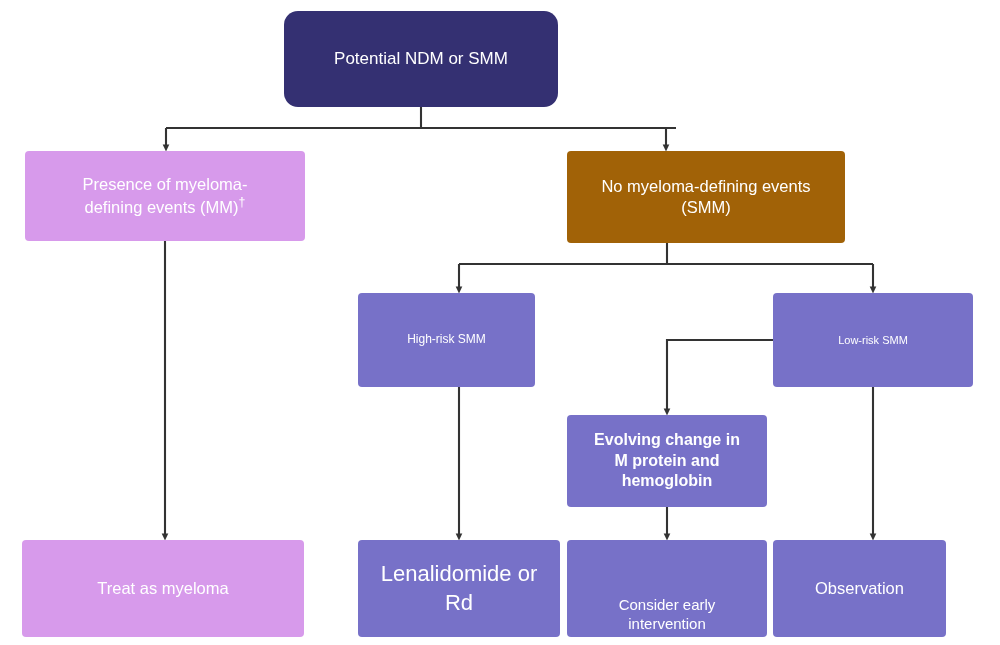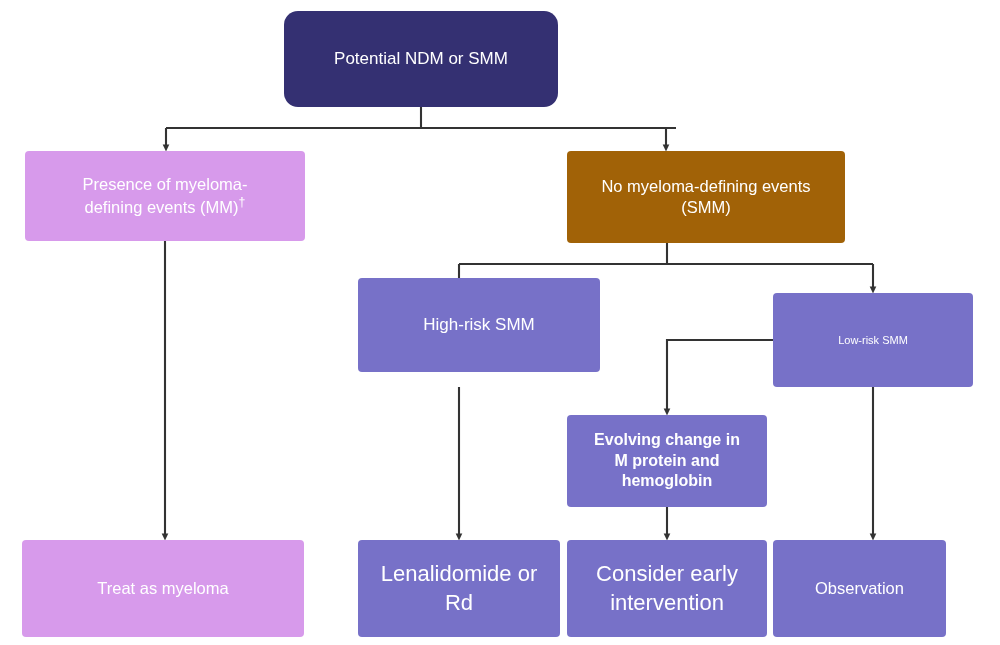--- a/index.html
+++ b/index.html
@@ -40,26 +40,26 @@
     padding: 4px 10px;
     z-index: 2;
   }
   .node-label {
     display: block;
     white-space: pre-line;
   }
   .n-root   { left: 284px; top: 11px;  width: 274px; height: 96px;  background: #343072; font-size: 17px; border-radius: 14px; }
   .n-mm     { left: 25px;  top: 151px; width: 280px; height: 90px;  background: #d79aeb; font-size: 16.5px; }
   .n-smm    { left: 528px; top: 151px; width: 278px; height: 92px;  background: #a16207; font-size: 16.5px; margin-left: 39px; }
-  .n-high   { left: 358px; top: 278px; width: 242px; height: 94px;  background: #7771c8; font-size: 17px; }
+  .n-high   { left: 358px; top: 293px; width: 177px; height: 94px;  background: #7771c8; font-size: 12px; }
   .n-low    { left: 773px; top: 293px; width: 200px; height: 94px;  background: #7771c8; font-size: 11px; }
   .n-evolve { left: 567px; top: 415px; width: 200px; height: 92px;  background: #7771c8; font-size: 16px; font-weight: bold; }
   .n-treat  { left: 22px;  top: 540px; width: 282px; height: 97px;  background: #d79aeb; font-size: 16.5px; }
   .n-lena   { left: 358px; top: 540px; width: 202px; height: 97px;  background: #7771c8; font-size: 22px; }
-  .n-consid { left: 567px; top: 540px; width: 200px; height: 97px;  background: #7771c8; font-size: 22px; }
+  .n-consid { left: 567px; top: 540px; width: 200px; height: 97px;  background: #7771c8; font-size: 15px; align-items: flex-end; }
   .n-obs    { left: 773px; top: 540px; width: 173px; height: 97px;  background: #7771c8; font-size: 16.5px; }
   .sup-dagger { font-size: 0.75em; vertical-align: super; }
 </style>
 </head>
 <body>
 
 <div id="flowchart">
 
   <svg id="edge-layer" viewBox="0 0 1000 645" width="1000" height="645" xmlns="http://www.w3.org/2000/svg">
     <defs>

